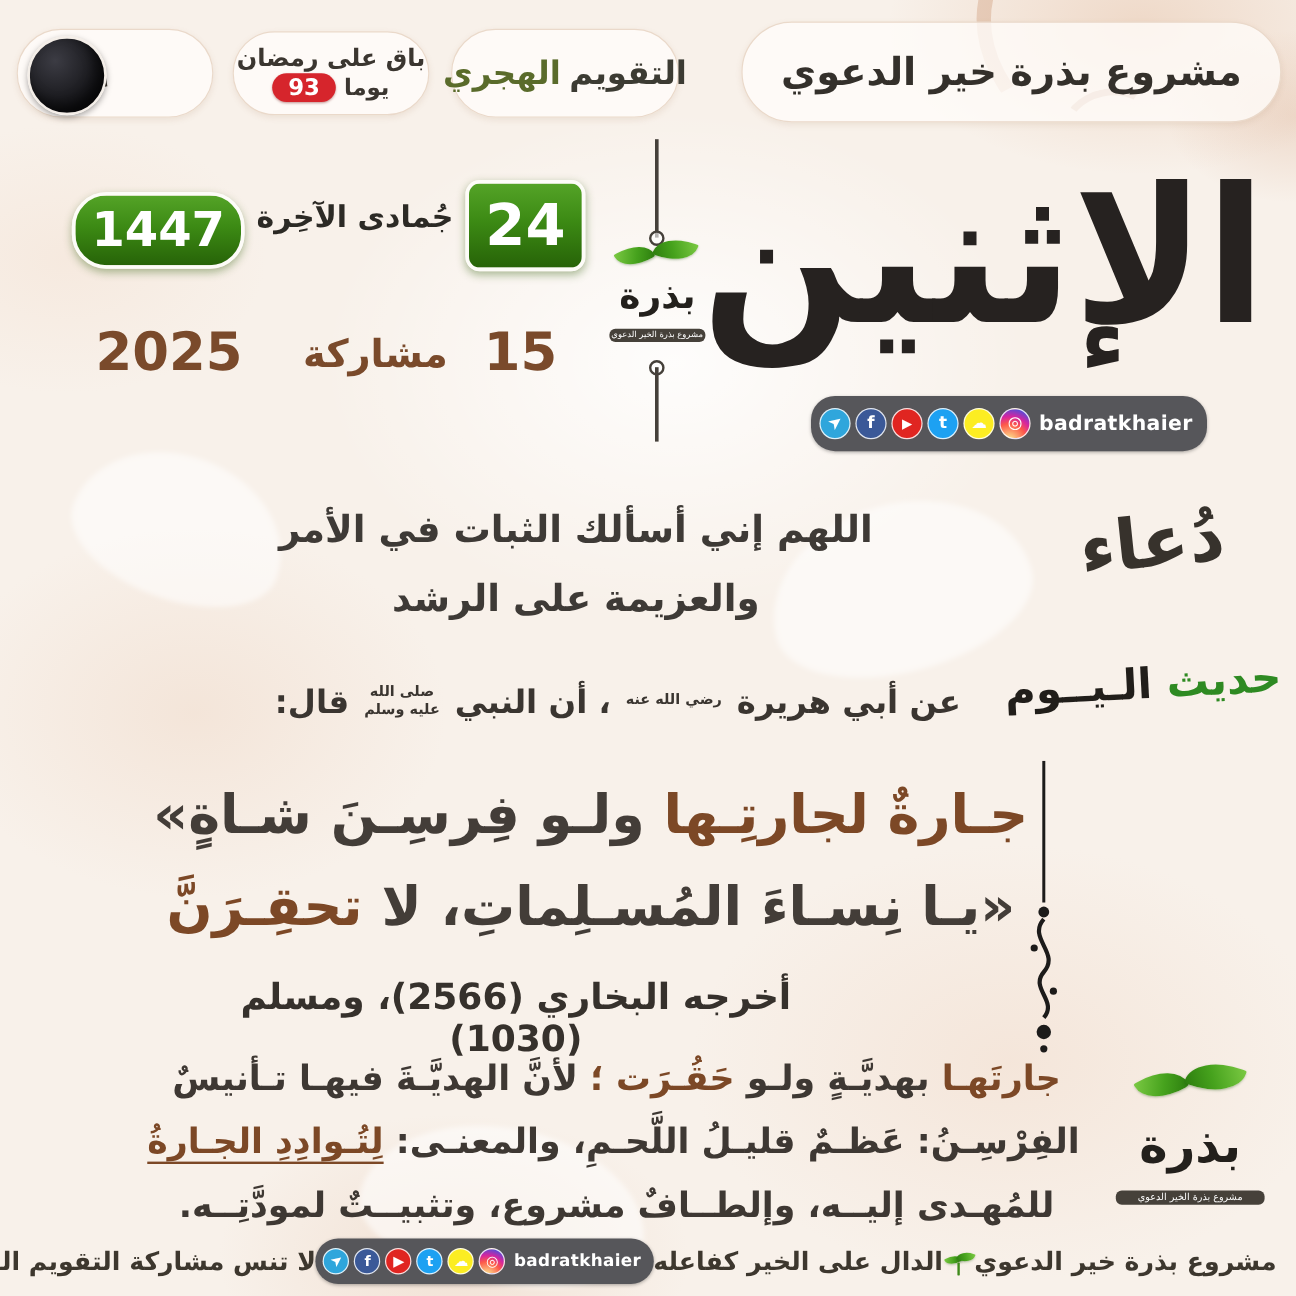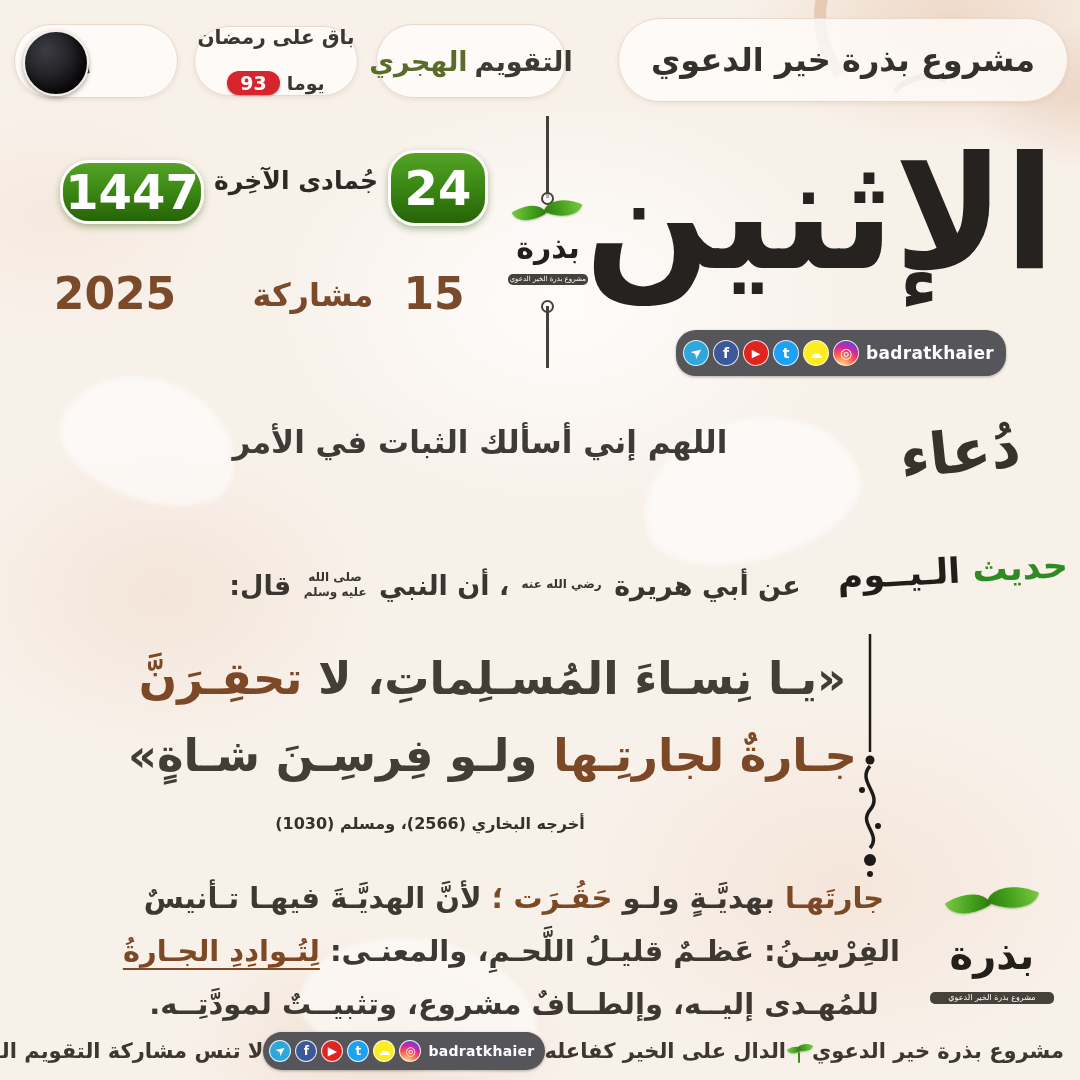--- a/index.html
+++ b/index.html
@@ -29,21 +29,21 @@
   .brown{color:#7c4826;}
   .brown-u{color:#7c4826;text-decoration:underline;text-decoration-thickness:2px;text-underline-offset:7px;}
 
   
   #pill-moon{left:14px;top:24px;width:162px;height:72px;}
   .moon-label{position:absolute;right:76px;left:10px;top:13px;font-size:19px;font-weight:bold;color:#3a352f;
     line-height:1.15;text-align:center;transform:rotate(-9deg);}
   .moon-circle{position:absolute;left:8px;top:5px;width:62px;height:62px;border-radius:50%;
     background:radial-gradient(circle at 34% 30%, #3c3c44 0%, #1a1a1e 55%, #0c0c0e 100%);
     border:2px solid #f4eee8;box-shadow:inset -6px -6px 10px rgba(0,0,0,.65), 0 2px 5px rgba(0,0,0,.35);}
-  #pill-ramadan{left:194px;top:26px;width:162px;height:68px;flex-direction:column;gap:3px;justify-content:space-between;}
+  #pill-ramadan{left:194px;top:26px;width:162px;height:68px;flex-direction:column;gap:3px;}
   .rl1{font-size:20px;font-weight:bold;color:#3b3630;line-height:1;}
   .rl2{display:flex;align-items:center;gap:7px;}
   .badge-days{background:#d6252c;color:#fff;font-size:19px;font-weight:bold;border-radius:12px;padding:1px 13px;direction:ltr;
     box-shadow:0 1px 2px rgba(120,20,20,.4);}
   .ryoma{font-size:19px;font-weight:bold;color:#3b3630;}
   #pill-hijricalendar{left:376px;top:24px;width:188px;height:72px;font-size:27px;font-weight:bold;white-space:nowrap;gap:7px;}
   .calt1{color:#3c3b33;} .calt2{color:#5a6b2b;}
   #pill-project{left:618px;top:18px;width:448px;height:82px;font-size:32px;font-weight:bold;color:#34302b;white-space:nowrap;}
 
   
@@ -62,27 +62,27 @@
   #logo-center .logo-band{top:76px;}
   #logo-bottom{left:922px;top:880px;width:140px;height:170px;}
   #logo-bottom .leaf-l{left:26px;top:12px;width:40px;height:24px;transform:rotate(-30deg);}
   #logo-bottom .leaf-r{left:68px;top:4px;width:46px;height:27px;transform:rotate(20deg) scaleX(-1);}
   #logo-bottom .logo-word{top:52px;font-size:40px;}
   #logo-bottom .logo-band{top:112px;font-size:8px;}
 
   
   #day-name{position:absolute;left:560px;top:106px;width:520px;height:216px;display:flex;align-items:center;justify-content:center;
     font-size:148px;font-weight:bold;color:#262220;white-space:nowrap;transform:scaleY(1.06);}
-  #hijri-day{left:388px;top:150px;width:94px;height:70px;font-size:48px;border-radius:27px;}
+  #hijri-day{left:388px;top:150px;width:94px;height:70px;font-size:48px;border-radius:12px;}
   #hijri-month{position:absolute;left:204px;top:166px;width:184px;text-align:center;font-size:25px;font-weight:bold;color:#2c2a25;white-space:nowrap;}
-  #hijri-year{left:60px;top:160px;width:138px;height:58px;font-size:48px;border-radius:29px;}
+  #hijri-year{left:60px;top:160px;width:138px;height:58px;font-size:40px;border-radius:29px;}
   .greg{position:absolute;font-weight:bold;color:#7a4a2b;text-align:center;direction:ltr;}
   #greg-day{left:396px;top:268px;width:76px;font-size:44px;}
   #greg-month{left:236px;top:276px;width:154px;font-size:32px;}
-  #greg-year{left:46px;top:268px;width:138px;font-size:44px;}
+  #greg-year{left:72px;top:268px;width:138px;font-size:44px;}
 
   
   .social-pill{position:absolute;background:#56565a;border-radius:20px;display:flex;align-items:center;
     padding:4px 12px 4px 7px;gap:4px;box-shadow:0 1px 3px rgba(0,0,0,.3);}
   .sicon{width:26px;height:26px;border-radius:50%;display:flex;align-items:center;justify-content:center;
     color:#fff;font-weight:bold;font-size:14px;flex:0 0 auto;border:1px solid rgba(255,255,255,.85);box-sizing:border-box;}
   .sicon i{font-style:normal;line-height:1;}
   .g-tg i{display:inline-block;transform:rotate(-38deg) translateX(1px);}
   .tg{background:#2fa6dc;} .fb{background:#3b5998;} .yt{background:#e02521;font-size:11px;}
   .tw{background:#1da1f2;} .sc{background:#fced22;color:#fff;font-size:13px;}
@@ -102,21 +102,21 @@
 
   
   #hadith-label{position:absolute;left:872px;top:550px;width:196px;text-align:center;font-size:35px;font-weight:bold;
     transform:rotate(-3deg);white-space:nowrap;}
   .hl-green{color:#2e8a22;} .hl-dark{color:#211e1a;}
   #hadith-intro{position:absolute;left:190px;top:570px;width:650px;text-align:center;font-size:27px;font-weight:bold;color:#3a3530;}
   .hon{display:inline-block;font-size:12px;line-height:1.2;text-align:center;vertical-align:middle;margin:0 3px;transform:translateY(-3px);}
   #hadith-text{position:absolute;left:115px;top:640px;width:755px;text-align:center;font-size:45px;font-weight:bold;
     color:#433d38;line-height:1.72;}
   #hadith-text div{white-space:nowrap;}
-  #hadith-source{position:absolute;left:170px;top:814px;width:520px;text-align:center;font-size:16px;font-weight:bold;color:#36312c;}
+  #hadith-source{position:absolute;left:170px;top:814px;width:520px;text-align:center;font-size:30px;font-weight:bold;color:#36312c;}
   #ornament{position:absolute;left:852px;top:634px;}
 
   
   #explanation{position:absolute;left:128px;top:872px;width:772px;text-align:center;font-size:29px;font-weight:bold;
     color:#3e3833;line-height:1.82;}
   #explanation div{white-space:nowrap;}
 
   
   #footer{position:absolute;left:0;top:1028px;width:1080px;height:46px;display:flex;align-items:center;
     justify-content:space-between;padding:0 16px;box-sizing:border-box;}
@@ -198,46 +198,47 @@
   <div id="hijri-month">جُمادى الآخِرة</div>
   <div class="gpill" id="hijri-year">1447</div>
 
   <div class="greg" id="greg-day">15</div>
   <div class="greg" id="greg-month">مشاركة</div>
   <div class="greg" id="greg-year">2025</div>
 
   <div id="dua-label">دُعاء</div>
   <div id="dua-text">
     <div>اللهم إني أسألك الثبات في الأمر</div>
+    <div>والعزيمة على الرشد</div>
   </div>
 
   <div id="hadith-label">
     <span class="hl-green">حديث</span>
     <span class="hl-dark">الـيــوم</span>
   </div>
 
   <div id="hadith-intro">
     <span>عن أبي هريرة</span>
     <span class="hon">رضي الله عنه</span>
     <span>، أن النبي</span>
     <span class="hon">
       <span style="display:block;">صلى الله</span>
       <span style="display:block;">عليه وسلم</span>
     </span>
     <span>قال:</span>
   </div>
 
   <div id="hadith-text">
     <div>
+      <span class="brown">جـارةٌ لجارتِـها</span>
+      <span>ولـو فِرسِـنَ شـاةٍ»</span>
+    </div>
+    <div>
       <span>«يـا نِسـاءَ المُسـلِماتِ، لا</span>
       <span class="brown">تحقِـرَنَّ</span>
-    </div>
-    <div>
-      <span class="brown">جـارةٌ لجارتِـها</span>
-      <span>ولـو فِرسِـنَ شـاةٍ»</span>
     </div>
   </div>
 
   <div id="hadith-source">أخرجه البخاري (2566)، ومسلم (1030)</div>
 
   <div id="ornament">
     <svg width="36" height="246" viewBox="0 0 36 246">
       <line x1="18" y1="0" x2="18" y2="118" stroke="#1c1b1a" stroke-width="2.5"></line>
       <circle cx="18" cy="126" r="4.5" fill="#1c1b1a"></circle>
       <path d="M18 132 C 4 148 32 160 18 176 C 6 190 30 200 18 214" stroke="#1c1b1a" stroke-width="3.5" fill="none"></path>

